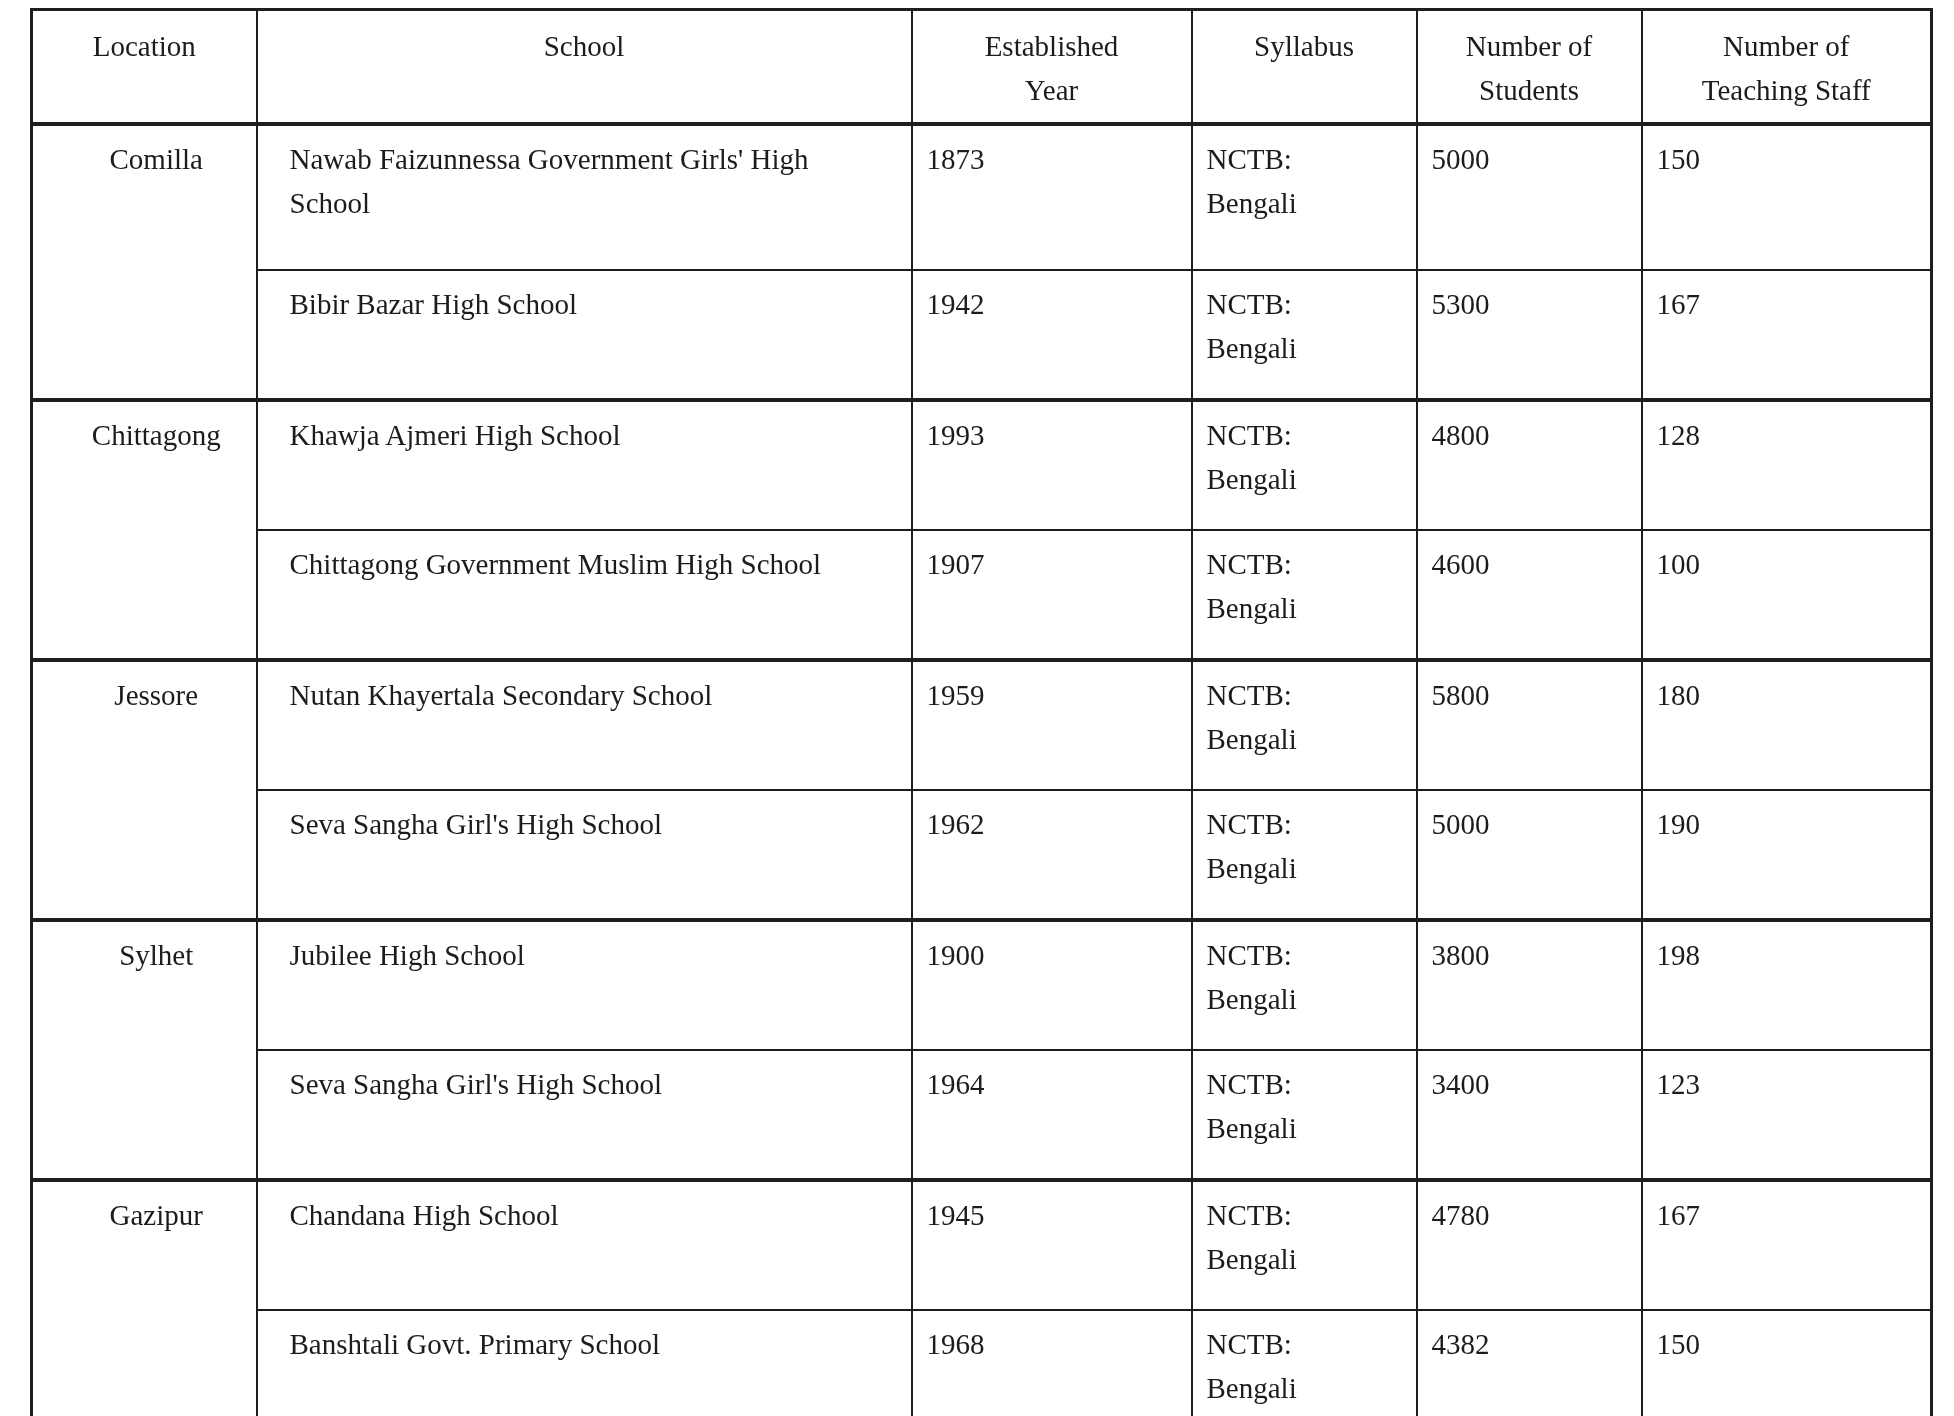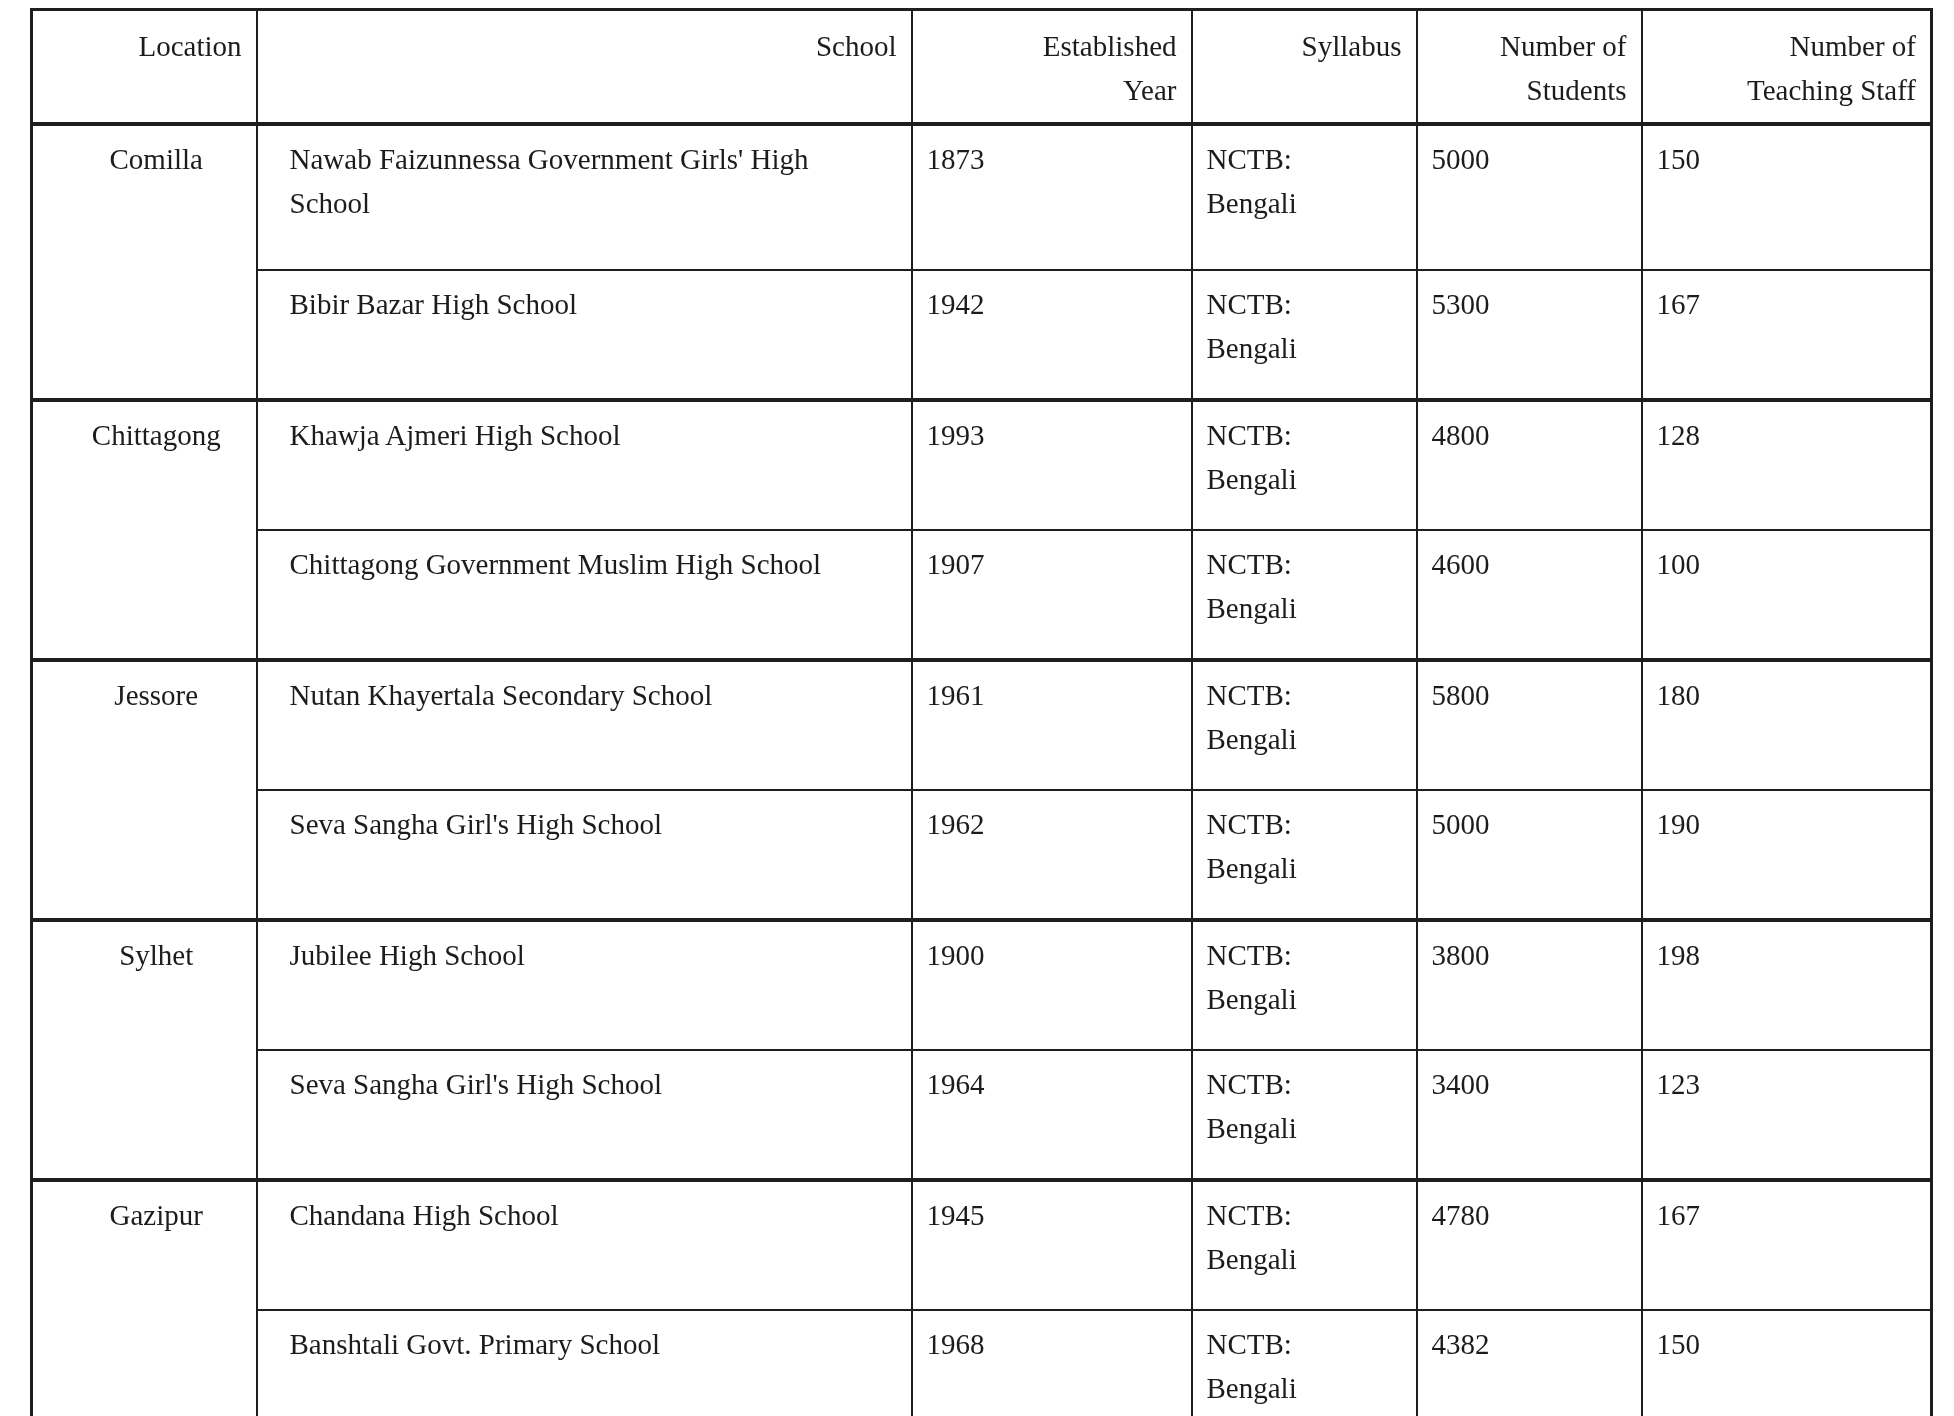--- a/index.html
+++ b/index.html
@@ -36,21 +36,21 @@
     border:2px solid var(--border);
     vertical-align:top;
     font-size:29px;
     line-height:1.5;
     font-weight:normal;
     white-space:pre-line;
     padding:12px 14px 10px 14px;
   }
   thead tr{height:87px;}
   thead th{
-    text-align:right;
+    text-align:center;
     border-bottom:4px solid var(--border);
     padding-top:14px;
   }
   tbody tr{height:130px;}
   tbody tr.row-tall{height:146px;}
   td.cell-left{text-align:center;padding-left:38px;}
   td.cell-school{text-align:left;padding-left:32px;padding-right:40px;}
   td.cell-center{text-align:left;margin-left:12px;}
   tbody tr.group-first > td{border-top:4px solid var(--border);}
 </style>
@@ -114,21 +114,21 @@
         <td class="cell-center">1907</td>
         <td class="cell-center">NCTB:
 Bengali</td>
         <td class="cell-center">4600</td>
         <td class="cell-center">100</td>
       </tr>
 
       <tr class="group-first">
         <td class="cell-left" rowspan="2">Jessore</td>
         <td class="cell-school">Nutan Khayertala Secondary School</td>
-        <td class="cell-center">1961</td>
+        <td class="cell-center">1959</td>
         <td class="cell-center">NCTB:
 Bengali</td>
         <td class="cell-center">5800</td>
         <td class="cell-center">180</td>
       </tr>
       <tr>
         <td class="cell-school">Seva Sangha Girl's High School</td>
         <td class="cell-center">1962</td>
         <td class="cell-center">NCTB:
 Bengali</td>

